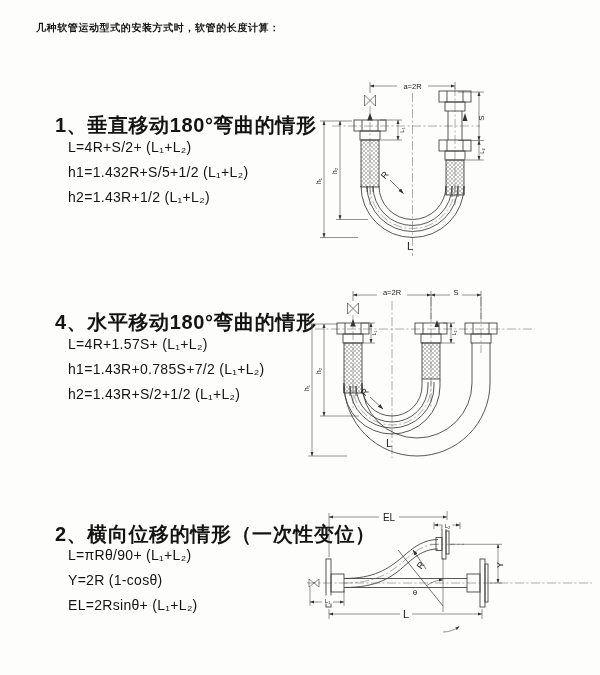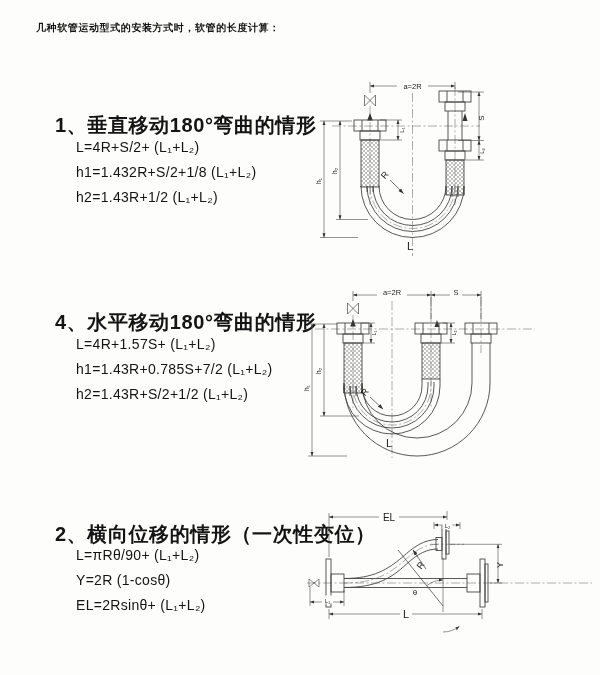--- a/index.html
+++ b/index.html
@@ -10,37 +10,37 @@
   }
   .doc-title{
     position:absolute;left:36px;top:21px;
     font-size:10px;font-weight:700;letter-spacing:.6px;white-space:nowrap;
   }
   .sec-heading{
     position:absolute;left:55px;
     font-size:20px;font-weight:700;letter-spacing:.6px;white-space:nowrap;
   }
   .formula{
-    position:absolute;left:76px;
+    position:absolute;left:68px;
     font-size:14px;font-weight:500;letter-spacing:.3px;white-space:nowrap;
   }
   svg{position:absolute;display:block}
   svg text{font-family:"Liberation Sans",sans-serif;fill:#1c1c1c;stroke:none}
   #d1{left:310px;top:73px}
   #d2{left:303px;top:283px}
   #d3{left:302px;top:498px}
 </style>
 </head>
 <body>
 
 <div class="doc-title">几种软管运动型式的安装方式时，软管的长度计算：</div>
 
 <div class="sec-heading" style="top:112px">1、垂直移动180°弯曲的情形</div>
 <div class="formula" style="top:139px">L=4R+S/2+ (L₁+L₂)</div>
-<div class="formula" style="top:164px">h1=1.432R+S/2+1/8 (L₁+L₂)</div>
+<div class="formula" style="top:164px">h1=1.432R+S/5+1/2 (L₁+L₂)</div>
 <div class="formula" style="top:189px">h2=1.43R+1/2 (L₁+L₂)</div>
 
 <div class="sec-heading" style="top:309px">4、水平移动180°弯曲的情形</div>
 <div class="formula" style="top:336px">L=4R+1.57S+ (L₁+L₂)</div>
 <div class="formula" style="top:361px">h1=1.43R+0.785S+7/2 (L₁+L₂)</div>
 <div class="formula" style="top:386px">h2=1.43R+S/2+1/2 (L₁+L₂)</div>
 
 <div class="sec-heading" style="top:521px">2、横向位移的情形（一次性变位）</div>
 <div class="formula" style="top:547px">L=πRθ/90+ (L₁+L₂)</div>
 <div class="formula" style="top:572px">Y=2R (1-cosθ)</div>

